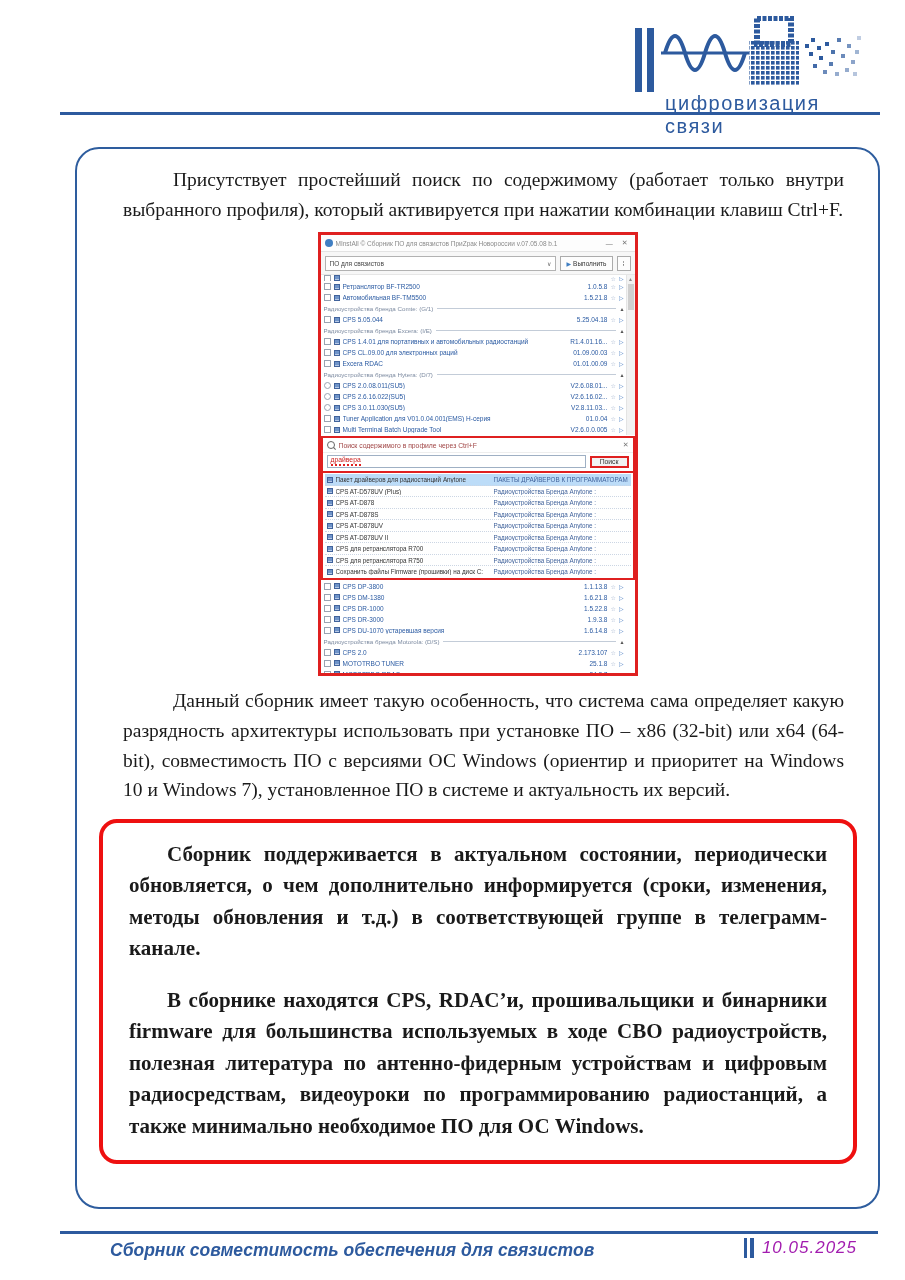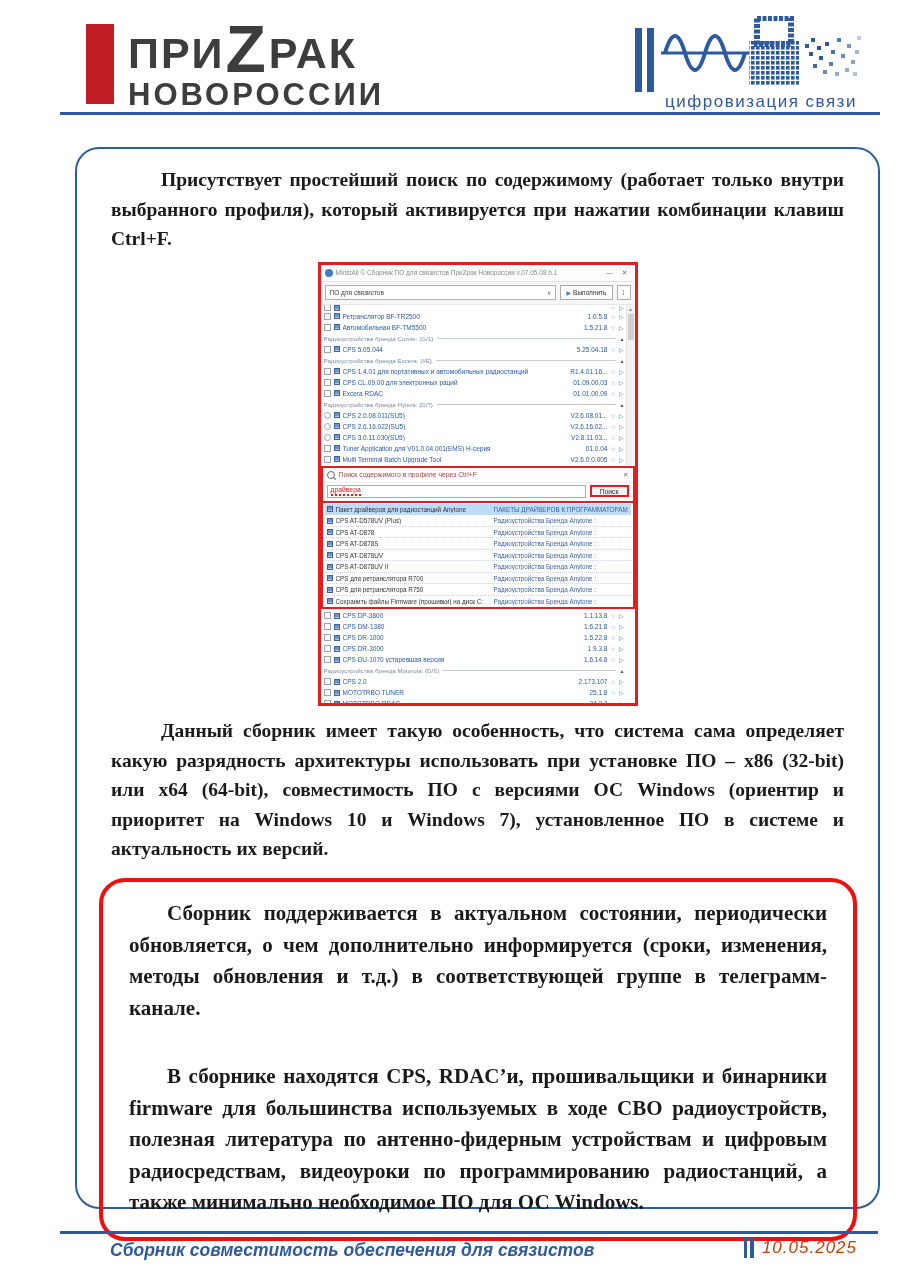--- a/index.html
+++ b/index.html
@@ -12,28 +12,28 @@
   .logo-redbar{width:28px;height:80px;background:#c01f25;}
   .logo-words{font-family:"Liberation Sans",sans-serif;color:#3d3d3d;line-height:1;}
   .logo-row1{display:flex;align-items:flex-end;font-size:43px;font-weight:600;letter-spacing:2px;}
   .logo-z{font-size:66px;font-weight:700;line-height:.78;margin:0 1px;}
   .logo-row2{font-size:31px;font-weight:600;letter-spacing:3px;margin-top:4px;}
   .logo-right{position:absolute;right:40px;top:16px;width:230px;height:96px;}
   .lr-bars{position:absolute;left:0;top:12px;display:flex;gap:5px;}
   .lr-bars span{display:block;width:7px;height:64px;background:#2d5a9e;}
   .lr-art{position:absolute;left:26px;top:0;}
   .lr-caption{position:absolute;left:30px;top:76px;font-family:"Liberation Sans",sans-serif;
-              font-size:17px;letter-spacing:1.5px;color:#2d5a9e;}
+              font-size:20px;letter-spacing:1.5px;color:#2d5a9e;}
   .hdr-rule{position:absolute;left:60px;top:112px;width:820px;height:3px;background:#2d5a9e;}
 
   
   .content-box{position:absolute;left:75px;top:147px;width:805px;height:1062px;
                border:2.5px solid #2e5d9e;border-radius:24px;background:#fff;box-sizing:border-box;
                padding:16px 34px 0 34px;}
-  .para{font-size:19.5px;line-height:1.52;text-align:justify;text-indent:50px;margin:0 0 6px 0;font-weight:bold;}
+  .para{font-size:19.5px;line-height:1.52;text-align:justify;text-indent:50px;margin:0 0 6px 12px;}
 
   
   .shot-wrap{display:flex;justify-content:center;margin:8px 0 10px 0;}
   .app{position:relative;width:320px;height:444px;border:3px solid #df2020;background:#fff;
        box-sizing:border-box;font-family:"Liberation Sans",sans-serif;overflow:hidden;}
   .titlebar{display:flex;align-items:center;height:16px;background:#fdfdfd;border-bottom:1px solid #e3e3e3;padding:0 4px;gap:3px;}
   .appicon{width:8px;height:8px;border-radius:50%;background:#3f7ec2;flex:0 0 auto;}
   .title-text{flex:1;font-size:6.5px;color:#8a8a8a;white-space:nowrap;overflow:hidden;}
   .winbtn{font-size:7px;color:#777;padding:0 3px;}
   .toolbar{display:flex;align-items:center;gap:4px;height:22px;background:#f7f7f7;border-bottom:1px solid #e6e6e6;padding:0 4px;}
@@ -81,51 +81,40 @@
   .res{display:flex;align-items:center;gap:3px;height:10.5px;border-bottom:1px dotted #ccd6e4;padding:0 2px;}
   .res:last-child{border-bottom:none;}
   .res .rn{flex:1.15;font-size:6.3px;color:#333;white-space:nowrap;overflow:hidden;}
   .res .rc{flex:1;font-size:6.3px;color:#41639c;white-space:nowrap;overflow:hidden;}
   .res.selected{background:#bcdcf8;}
   .res.selected .rc{text-transform:uppercase;}
   .mag{width:6px;height:6px;border:1.2px solid #666;border-radius:50%;position:relative;flex:0 0 auto;}
   .mag::after{content:"";position:absolute;width:3px;height:1.2px;background:#666;transform:rotate(45deg);right:-2.5px;bottom:-1px;}
 
   
-  .callout{margin:14px 0 12px -12px;width:758px;border:4.5px solid #ee1010;border-radius:26px;
+  .callout{margin:14px 0 12px -12px;width:758px;border:4.5px solid #ee1010;border-radius:18px;
            padding:16px 26px 18px 26px;box-sizing:border-box;}
   .callout p{font-size:21px;font-weight:bold;line-height:1.5;text-align:justify;text-indent:38px;margin:0;}
-  .callout p + p{margin-top:37px;}
+  .callout p + p{margin-top:20px;}
 
   
   .ftr-rule{position:absolute;left:60px;top:1231px;width:818px;height:3px;background:#2d5a9e;}
   .ftr-title{position:absolute;left:110px;top:1240px;font-family:"Liberation Sans",sans-serif;
              font-style:italic;font-weight:bold;font-size:17.5px;color:#2d5a9e;}
   .ftr-right{position:absolute;right:48px;top:1238px;display:flex;align-items:center;gap:8px;}
   .ftr-bars{display:flex;gap:3px;}
   .ftr-bars span{display:block;width:3.5px;height:20px;background:#2d5a9e;}
-  .ftr-date{font-family:"Liberation Sans",sans-serif;font-style:italic;font-size:17px;color:#c2410c;letter-spacing:1px;}
+  .ftr-date{font-family:"Liberation Sans",sans-serif;font-style:italic;font-size:17px;color:#a21caf;letter-spacing:1px;}
 </style>
 </head>
 <body>
 
 <div class="page">
 
   <div class="hdr">
-    <div class="logo-left">
-      <div class="logo-redbar"></div>
-      <div class="logo-words">
-        <div class="logo-row1">
-          <span>ПРИ</span>
-            <span class="logo-z">Z</span>
-            <span>РАК</span>
-        </div>
-        <div class="logo-row2">НОВОРОССИИ</div>
-      </div>
-    </div>
 
     <div class="logo-right">
       <div class="lr-bars">
           <span></span>
           <span></span>
         </div>
       <svg class="lr-art" width="200" height="74" viewBox="0 0 200 74">
         <defs>
           <pattern id="px" width="5" height="5" patternUnits="userSpaceOnUse">
             <rect x="0" y="0" width="3.6" height="3.6" fill="#2d5a9e"></rect>

